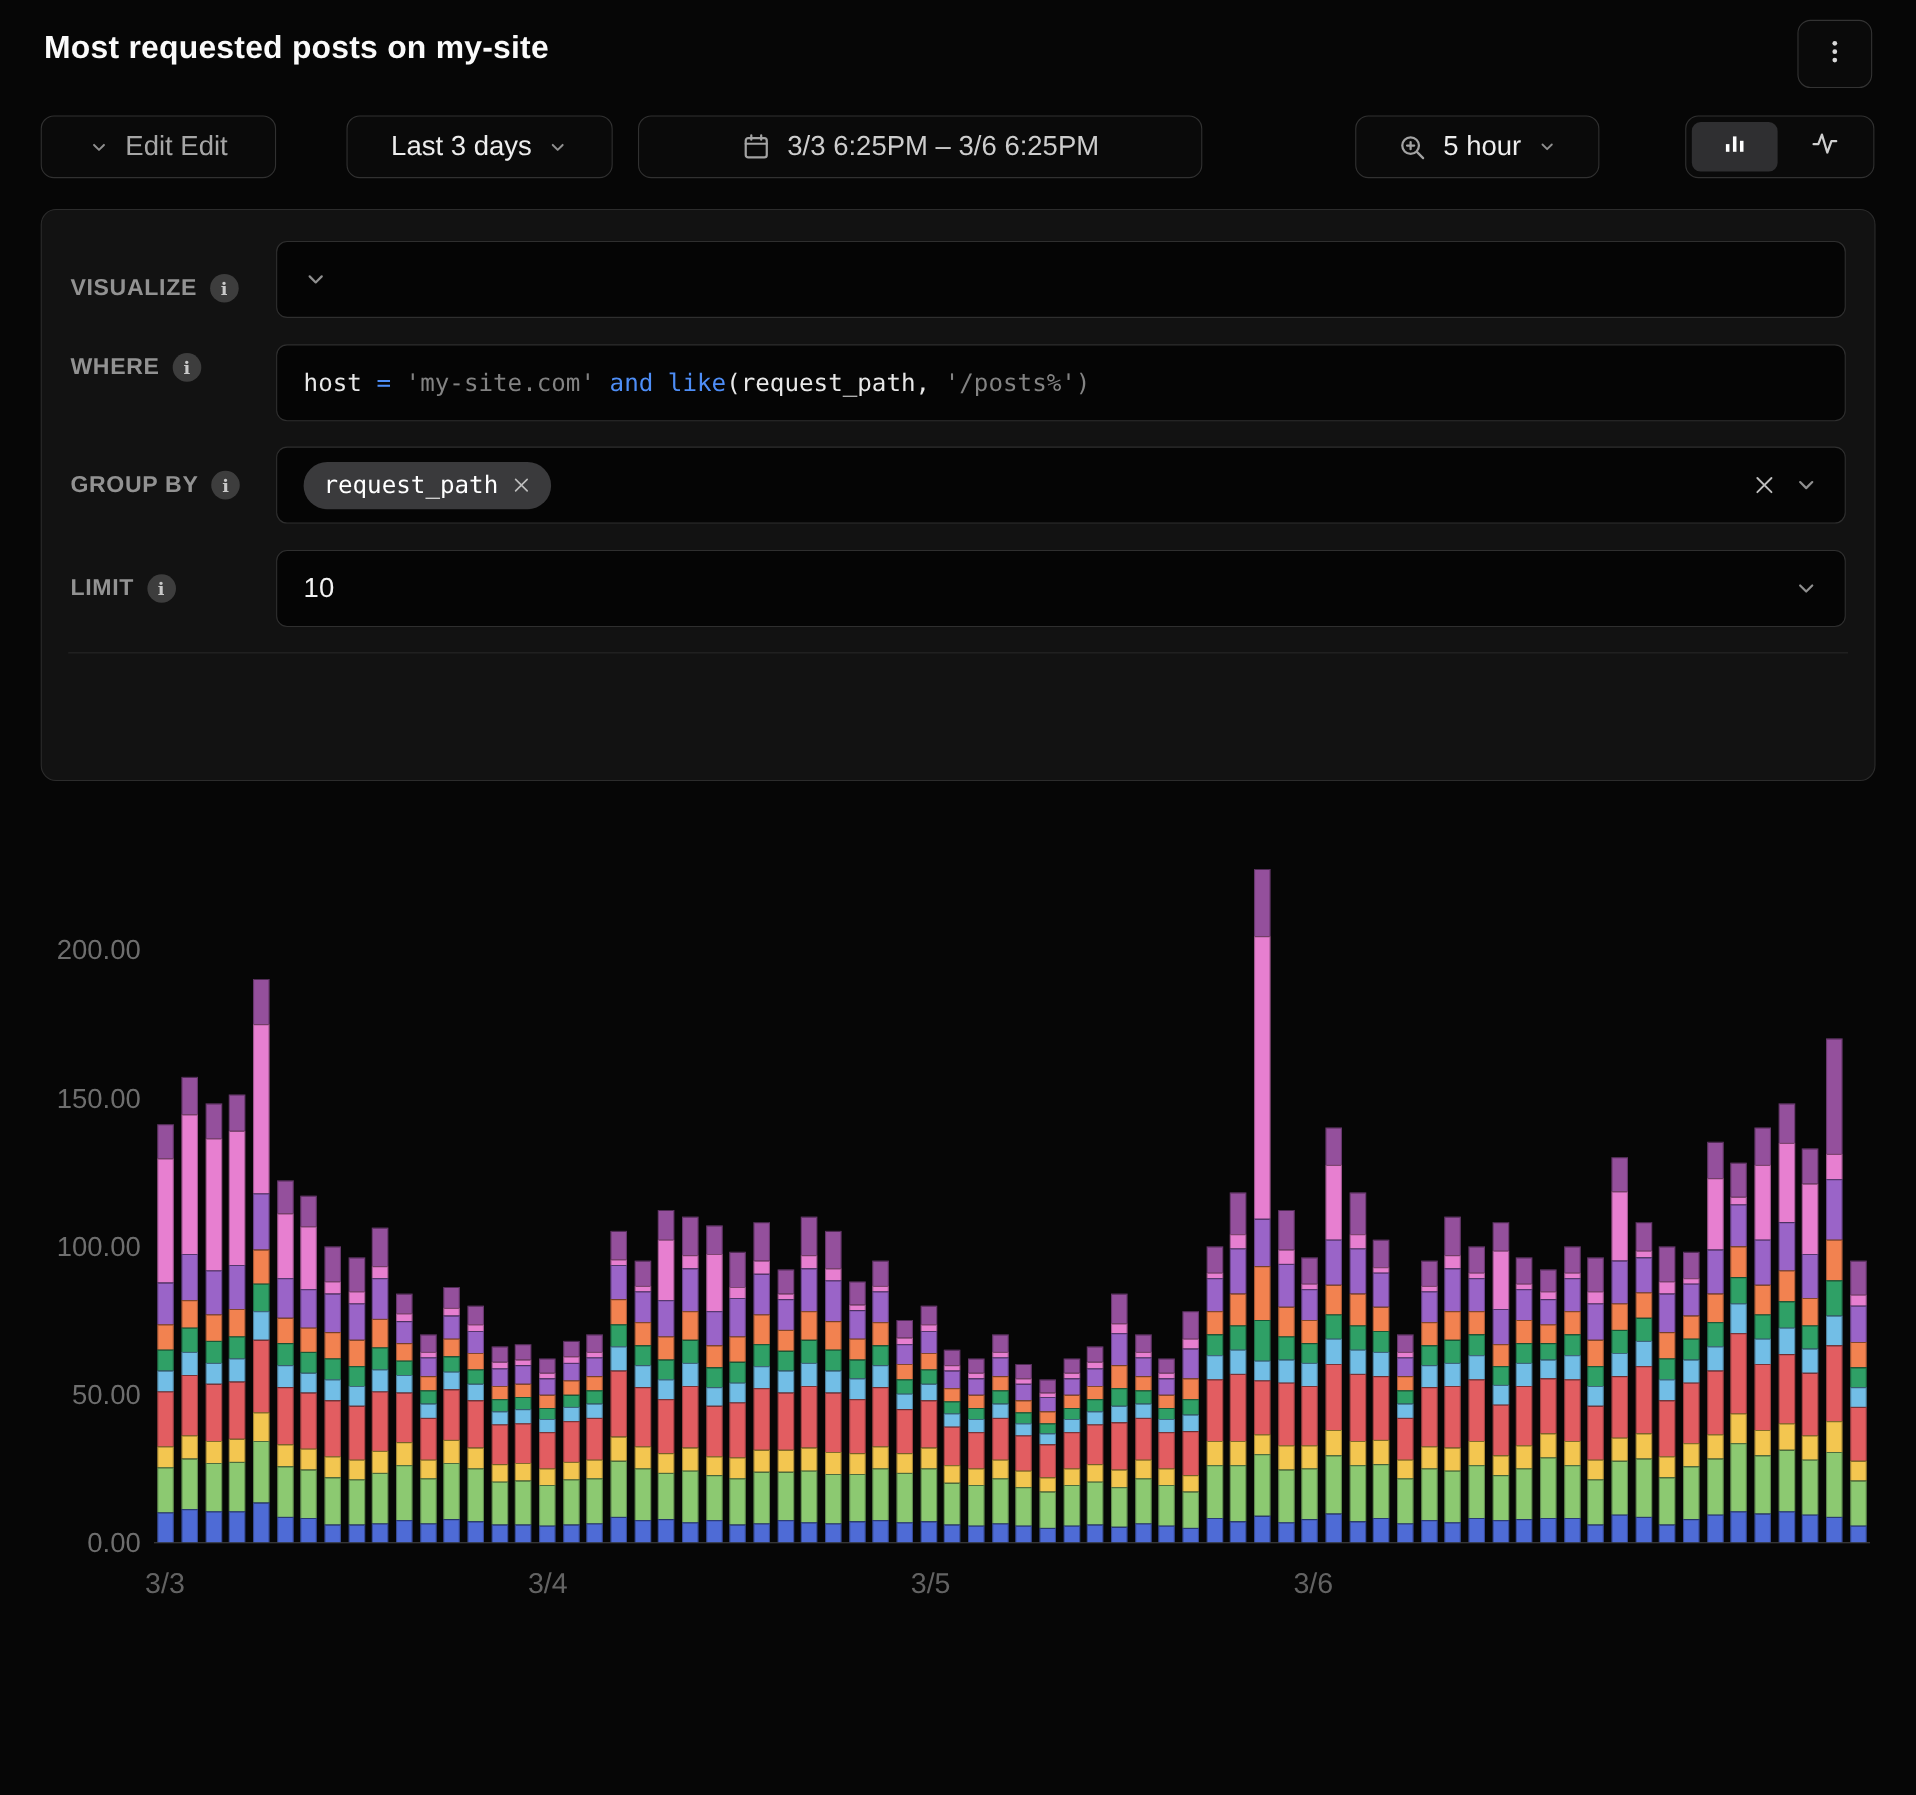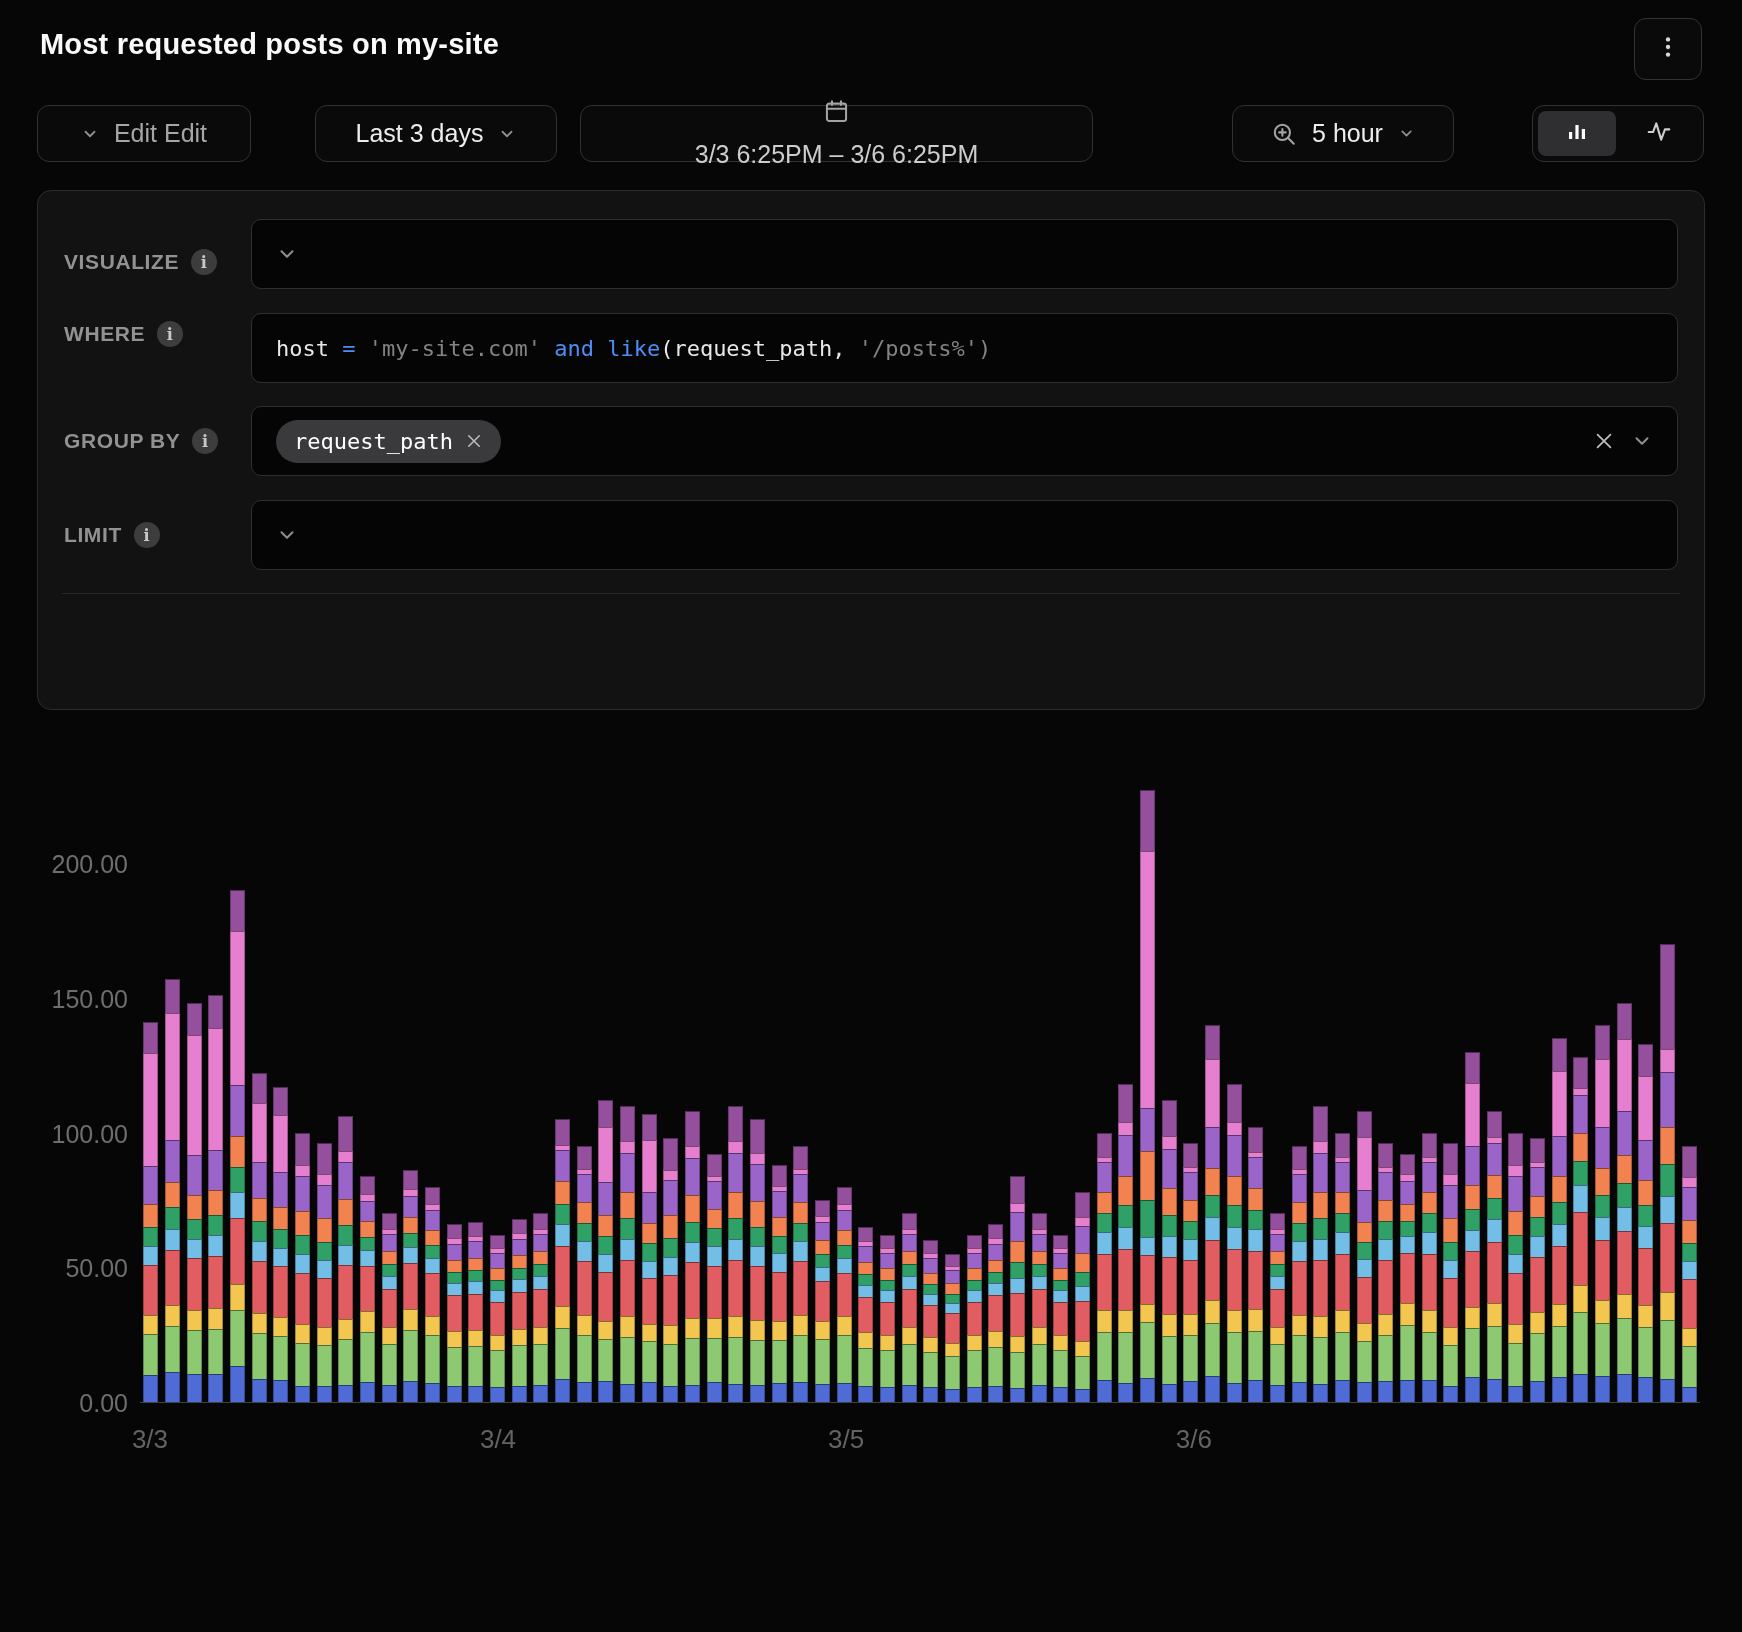--- a/index.html
+++ b/index.html
@@ -22,21 +22,21 @@
   }
 
   
   .tb-btn {
     top:105px; height:57px; border:1px solid #313131; border-radius:12px; background:#0a0a0a;
     display:flex; align-items:center; justify-content:center; gap:15px;
     font-size:25px; cursor:pointer; white-space:nowrap;
   }
   .tb-edit   { left:37px;  width:214px; color:#a6a6a6; }
   .tb-range  { left:315px; width:242px; color:#ededed; }
-  .tb-date   { left:580px; width:513px; color:#cdcdcd;flex-direction:column; }
+  .tb-date   { left:580px; width:513px; color:#cdcdcd; }
   .tb-gran   { left:1232px; width:222px; color:#ededed; }
   .tb-toggle { left:1532px; width:172px; padding:5px; gap:0; justify-content:space-between; }
   .chev { color:#8f8f8f; display:flex; }
   .tb-icon { color:#a3a3a3; display:flex; }
   .toggle-seg {
     width:78px; height:45px; border-radius:8px; display:flex; align-items:center; justify-content:center;
     color:#cfcfcf; cursor:pointer;
   }
   .toggle-seg.active { background:#2f2f31; color:#fff; }
 
@@ -210,20 +210,21 @@
           <path d="M6 9l6 6 6-6"></path>
         </svg>
     </span>
   </div>
 
   <div class="q-label" style="top:309px">
     <span>LIMIT</span>
     <span class="info-dot">i</span>
   </div>
   <div class="q-field" style="top:309px">
+    <span class="field-text grow">10</span>
     <span class="chev">
       <svg width="22" height="22" viewBox="0 0 24 24" fill="none" stroke="currentColor" stroke-width="2.2" stroke-linecap="round" stroke-linejoin="round">
           <path d="M6 9l6 6 6-6"></path>
         </svg>
     </span>
   </div>
 
   <div class="divider"></div>
 
 </div>

